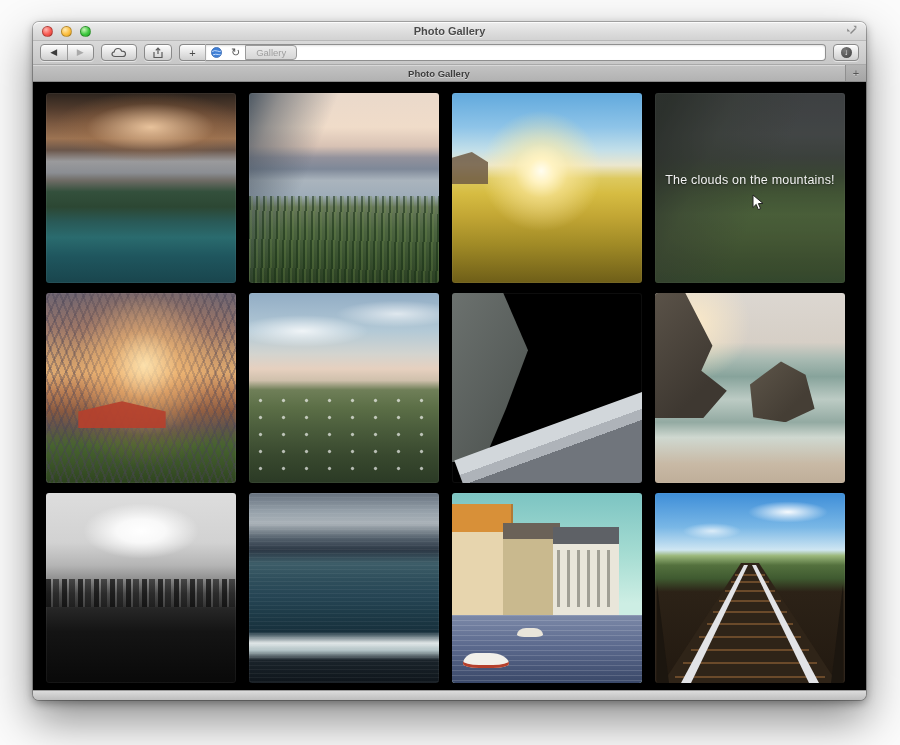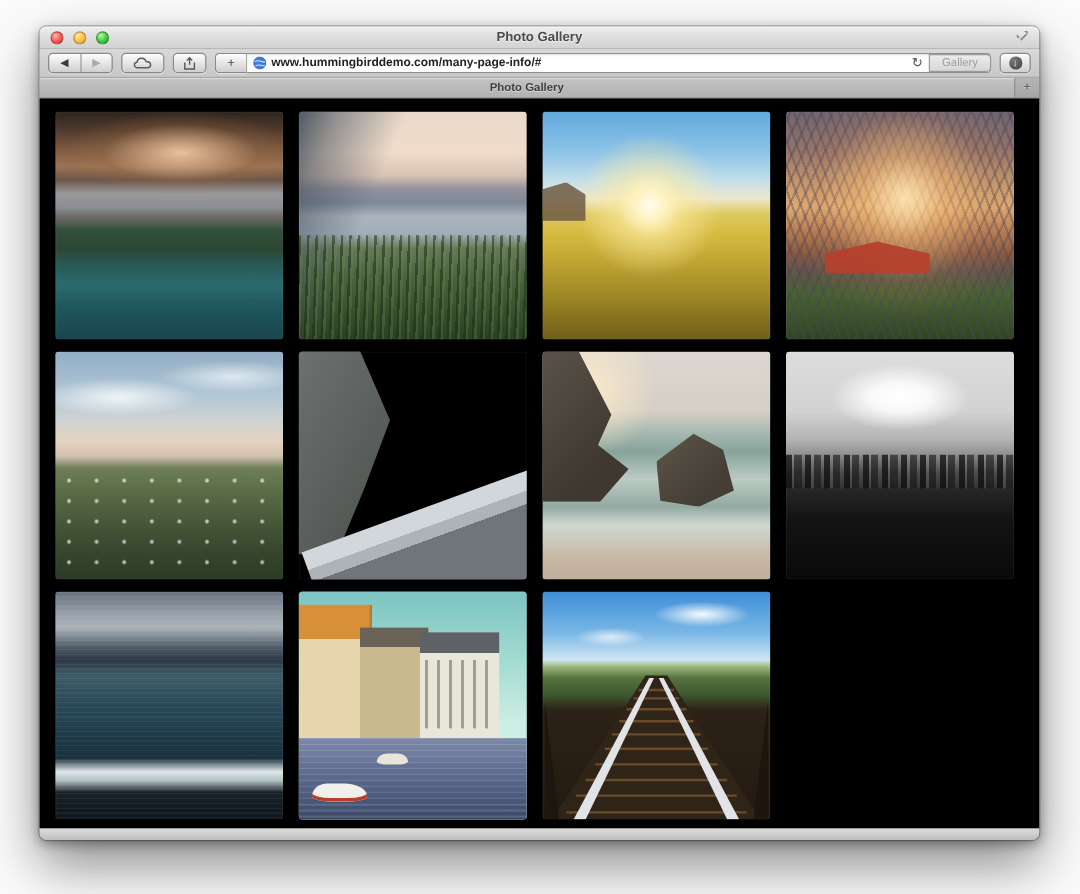--- a/index.html
+++ b/index.html
@@ -300,21 +300,20 @@
 
     <div class="urlwrap">
       <div class="btn plus-seg">+</div>
       <div class="urlfield">
         <svg class="globe" viewBox="0 0 12 12">
           <circle cx="6" cy="6" r="5.5" fill="#3f7fd6"></circle>
           <path d="M1 5 Q4 3.2 7 4.4 Q10 5.6 11 4.4" fill="none" stroke="#cfe4ff" stroke-width="1"></path>
           <path d="M2 8.6 Q5 7.4 8 8.2 Q10 8.8 10.6 8" fill="none" stroke="#cfe4ff" stroke-width="1"></path>
           <circle cx="6" cy="6" r="5.5" fill="none" stroke="#2c5ea8" stroke-width="0.8"></circle>
         </svg>
-        <input class="url-input" readonly="" value="www.hummingbirddemo.com/many-page-info/#" style="">
         <span class="refresh">↻</span>
         <span class="reader-seg">Gallery</span>
       </div>
     </div>
 
     <div class="btn btn-downloads">
       <span class="dl-circle">↓</span>
     </div>
   </div>
 
@@ -324,20 +323,27 @@
     </div>
     <div class="newtab">+</div>
   </div>
 
   <div class="content">
 
     <div class="photo p1"></div>
     <div class="photo p2"></div>
     <div class="photo p3"></div>
 
+    <div class="photo p4">
+      <div class="hover-overlay"></div>
+      <div class="caption">The clouds on the mountains!</div>
+      <svg class="cursor-arrow" viewBox="0 0 12 17">
+        <path d="M1 1 L1 13.5 L4.2 10.4 L6.3 15.6 L8.6 14.6 L6.4 9.6 L11 9.4 Z" fill="#ffffff" stroke="#222222" stroke-width="1"></path>
+      </svg>
+    </div>
 
     <div class="photo p5"></div>
     <div class="photo p6"></div>
     <div class="photo p7"></div>
     <div class="photo p8"></div>
     <div class="photo p9"></div>
     <div class="photo p10"></div>
 
     <div class="photo p11">
       <div class="h1"></div>

